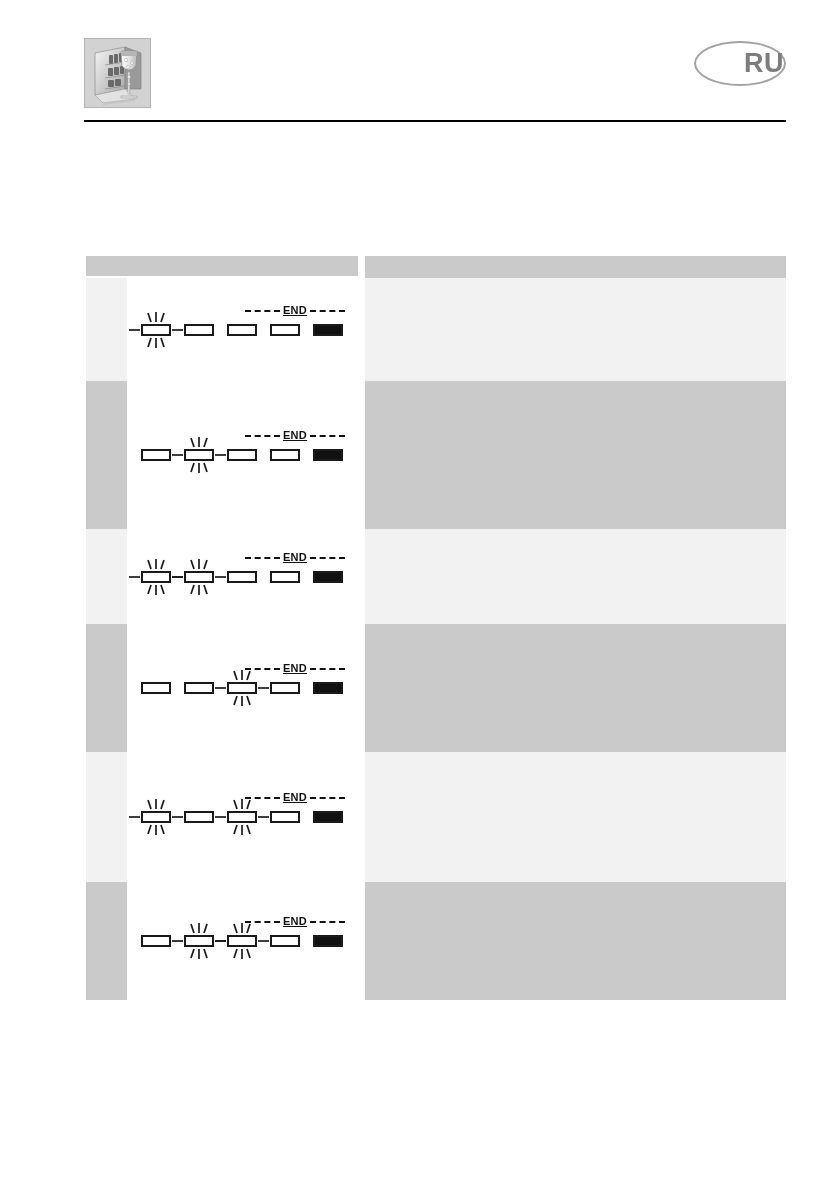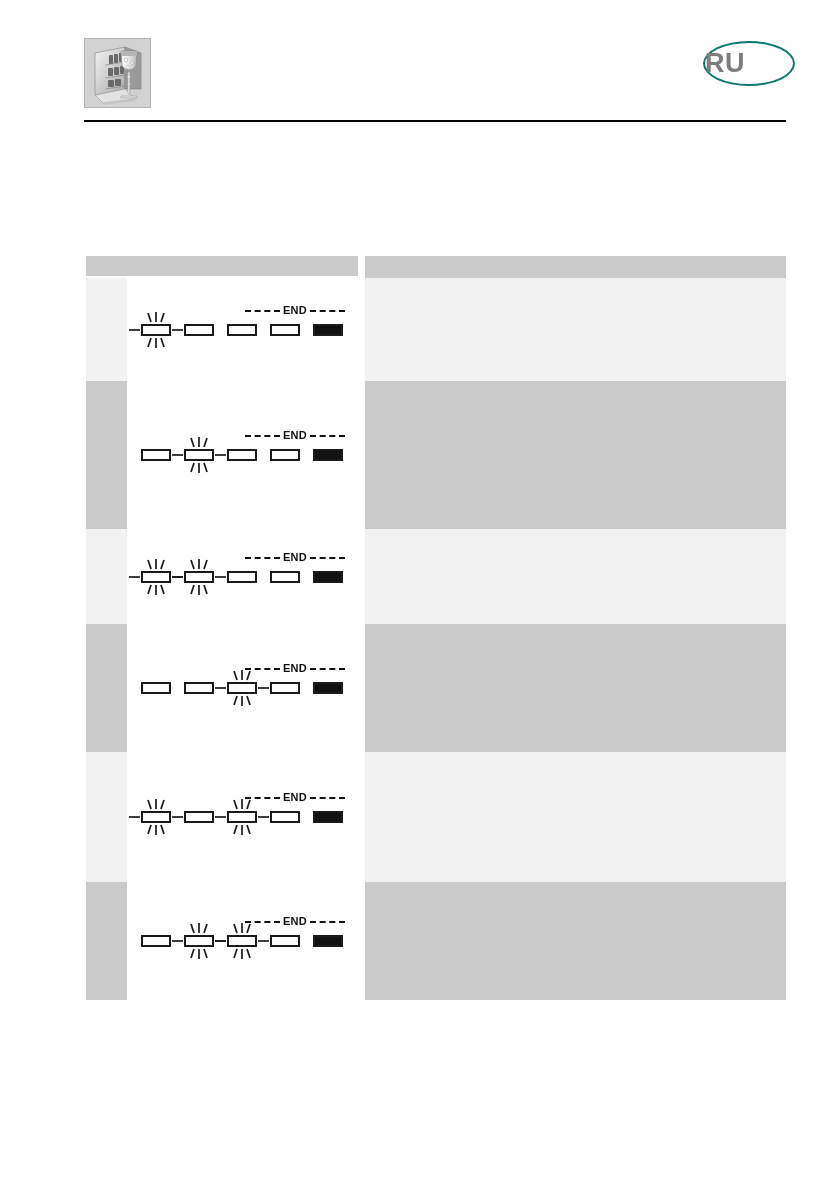--- a/index.html
+++ b/index.html
@@ -27,28 +27,28 @@
     width: 67px; height: 70px;
     background: #cfcfcf;
     border: 1px solid #b4b4b4;
     box-sizing: border-box;
     overflow: hidden;
   }
   .logo-box svg { display: block; }
 
   .lang-badge {
     position: absolute;
-    right: 45px; top: 41px;
+    right: 54px; top: 41px;
     width: 92px; height: 45px;
-    border: 2px solid #0f766e;
+    border: 2px solid #a3a3a3;
     border-radius: 50%;
     box-sizing: border-box;
     display: flex;
     align-items: center;
-    justify-content: flex-start;
+    justify-content: flex-end;
   }
   .lang-badge span {
     font-size: 27px;
     font-weight: bold;
     color: #7d7d7d;
     letter-spacing: 0.5px;
     line-height: 1;
   }
 
   .header-rule {
@@ -206,20 +206,21 @@
     border-top: 2px dashed #111111;
     min-width: 22px;
   }
   .end-label .end-word {
     font-size: 11px;
     font-weight: bold;
     color: #111111;
     padding: 0 3px;
     letter-spacing: 0.3px;
     line-height: 1;
+    text-decoration: underline;
   }
 </style>
 </head>
 <body>
 
 <div class="page-header">
 
   <div class="logo-box">
     <svg width="65" height="68" viewBox="0 0 65 68" aria-hidden="true">
       <defs>

